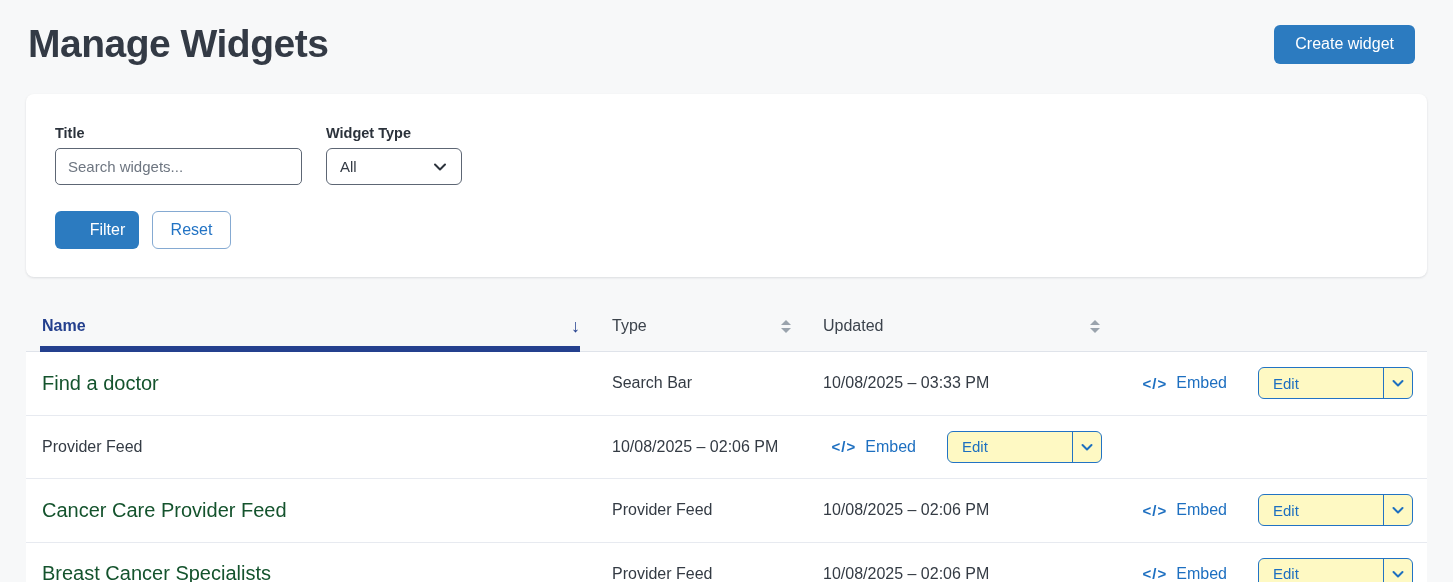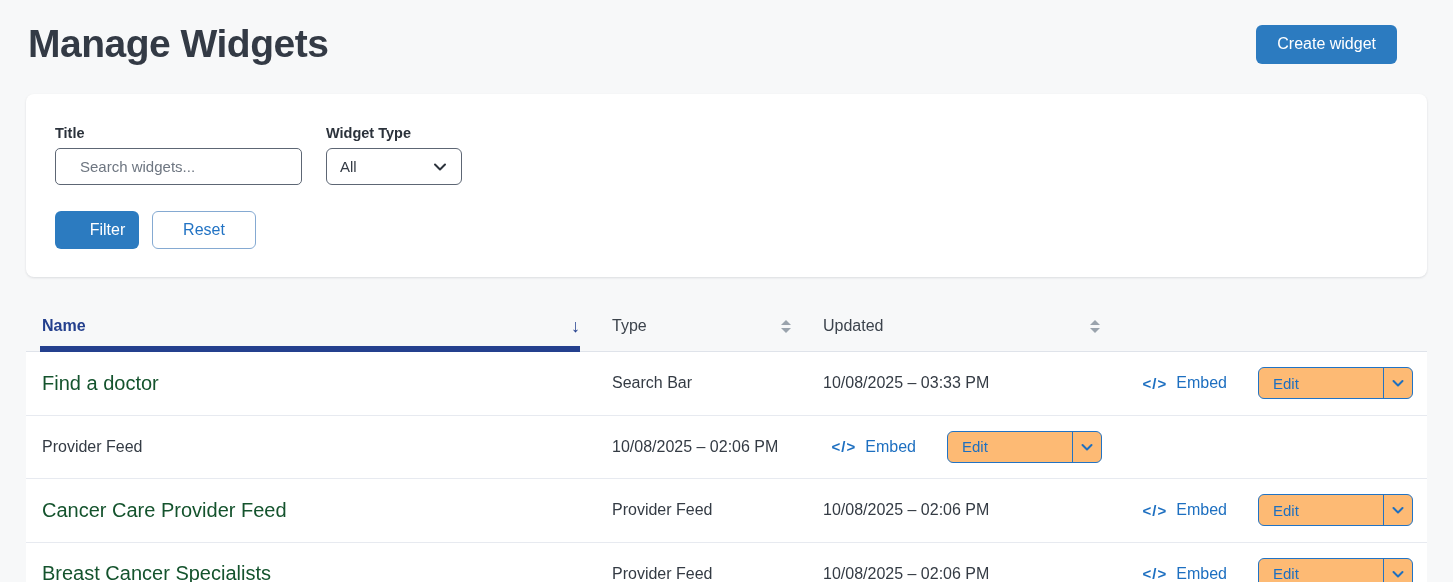--- a/index.html
+++ b/index.html
@@ -7,21 +7,21 @@
   body {
     background:#f7f8f9;
     font-family:"Liberation Sans", sans-serif;
     color:#343b44;
     position:relative;
   }
 
   
   .topbar{
     display:flex; justify-content:space-between; align-items:center;
-    padding:22px 56px 0 28px;
+    padding:22px 38px 0 28px;
   }
   .page-title{
     font-size:39px; font-weight:800; color:#333a45; letter-spacing:-0.5px;
   }
   .btn-primary{
     background:#2c7bc0; color:#ffffff; border:none; border-radius:6px;
     font-family:"Liberation Sans", sans-serif;
     font-size:16px; padding:10px 21px; cursor:pointer; height:39px;
   }
 
@@ -33,39 +33,39 @@
     padding:31px 28px 29px 29px;
     height:183px;
   }
   .fields{ display:flex; gap:24px; }
   .field-label{
     display:block; font-size:14.5px; font-weight:700; color:#2b323b;
     margin-bottom:7px;
   }
   .text-input{
     width:247px; height:37px; border:1px solid #5d6674; border-radius:5px;
-    padding:0 24px; font-size:15px; color:#333a44;
+    padding:0 12px; font-size:15px; color:#333a44;
     font-family:"Liberation Sans", sans-serif; background:#fff;
   }
   .text-input::placeholder{ color:#6e7681; }
   .select-box{
     width:136px; height:37px; border:1px solid #5d6674; border-radius:6px;
     background:#fff; display:flex; align-items:center; justify-content:space-between;
     padding:8px 13px; font-size:15px; color:#333a44; cursor:pointer;
   }
   .chevron{ width:16px; height:16px; display:block; }
   .filter-actions{ margin-top:26px; display:flex; gap:13px; }
   .btn-filter{
     width:84px; height:38px; background:#2c7bc0; color:#fff; border:none;
     border-radius:6px; font-size:16px; cursor:pointer;
     font-family:"Liberation Sans", sans-serif;
     padding-left:21px;
   }
   .btn-reset{
-    width:104px; height:38px; background:#fff; color:#2273c4;
+    width:79px; height:38px; background:#fff; color:#2273c4;
     border:1px solid #85aad2; border-radius:6px; font-size:16px; cursor:pointer;
     font-family:"Liberation Sans", sans-serif;
   }
 
   
   .widget-table{ margin:24px 26px 0 26px; }
   .thead{
     display:grid; grid-template-columns:570px 211px 309px 1fr;
     height:51px; align-items:center; position:relative;
     border-bottom:1px solid #dfe3ea;
@@ -101,21 +101,21 @@
   .td-actions{
     display:flex; align-items:center; justify-content:flex-end;
     gap:31px; padding:0 14px 0 16px;
   }
   .embed-link{
     display:flex; align-items:center; gap:9px; color:#1d6fc0;
     font-size:16px; text-decoration:none; cursor:pointer;
   }
   .code-icon{ font-size:15px; font-weight:700; letter-spacing:1px; }
   .edit-btn{
-    width:155px; height:32px; background:#fdba74; border:1px solid #2273c4;
+    width:155px; height:32px; background:#fef9c3; border:1px solid #2273c4;
     border-radius:6px; display:flex; overflow:hidden; cursor:pointer;
   }
   .edit-main{
     flex:1; display:flex; align-items:center; padding-left:14px;
     color:#1d6fc0; font-size:15px; border-right:1px solid #2273c4;
   }
   .edit-caret{ width:28px; display:flex; align-items:center; justify-content:center; }
 </style>
 </head>
 <body>

